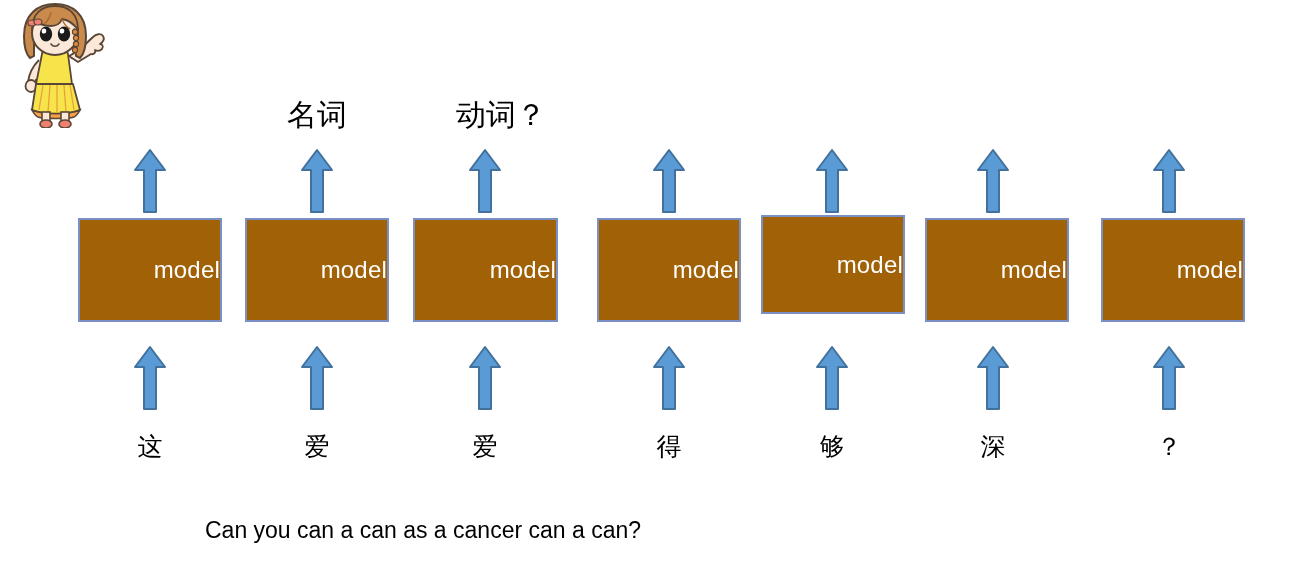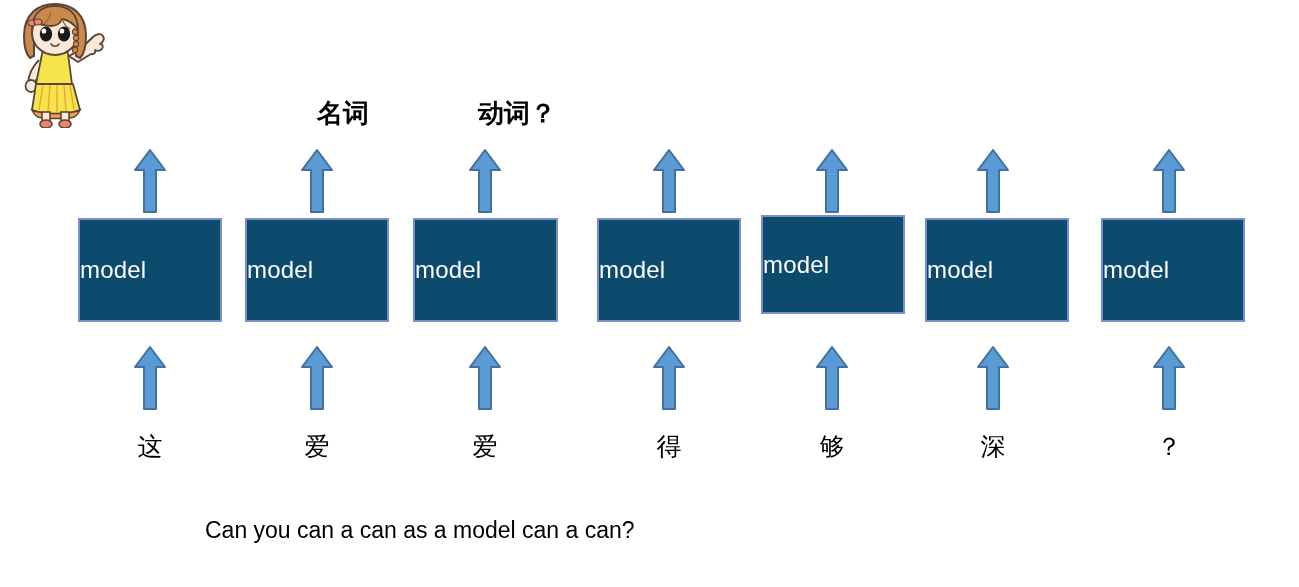--- a/index.html
+++ b/index.html
@@ -25,37 +25,36 @@
     position: absolute;
     left: 6px;
     top: 0px;
     width: 108px;
     height: 128px;
   }
 
   
   .tag-label {
     position: absolute;
-    font-size: 26px;
+    font-size: 30px;
     color: #000000;
     white-space: nowrap;
-    text-align: right;
+    text-align: center;
     line-height: 1;
-    font-weight: bold;
   }
 
   
   .model-box {
     position: absolute;
-    background: #0c4a6e;
+    background: #a16207;
     border: 2px solid #7B8FC7;
     box-sizing: border-box;
     display: flex;
     align-items: center;
-    justify-content: flex-start;
+    justify-content: flex-end;
   }
   .model-box .model-label {
     color: #ffffff;
     font-size: 24px;
     line-height: 1;
     letter-spacing: 0.2px;
   }
 
   
   .arrow {
@@ -251,15 +250,15 @@
   </div>
 
   <div class="token-label" style="left:100px; top:434px; width:100px;">这</div>
   <div class="token-label" style="left:267px; top:434px; width:100px;">爱</div>
   <div class="token-label" style="left:435px; top:434px; width:100px;">爱</div>
   <div class="token-label" style="left:619px; top:434px; width:100px;">得</div>
   <div class="token-label" style="left:782px; top:434px; width:100px;">够</div>
   <div class="token-label" style="left:943px; top:434px; width:100px;">深</div>
   <div class="token-label" style="left:1119px; top:434px; width:100px;">？</div>
 
-  <div class="caption">Can you can a can as a model can a can?</div>
+  <div class="caption">Can you can a can as a cancer can a can?</div>
 
 </div>
 
 </body></html>

